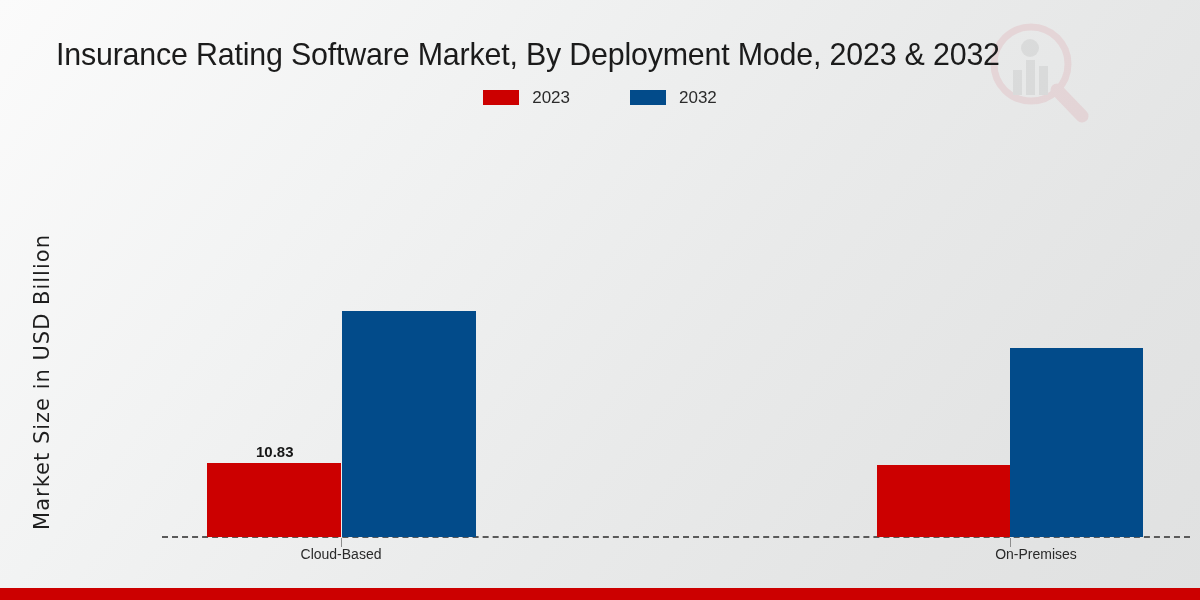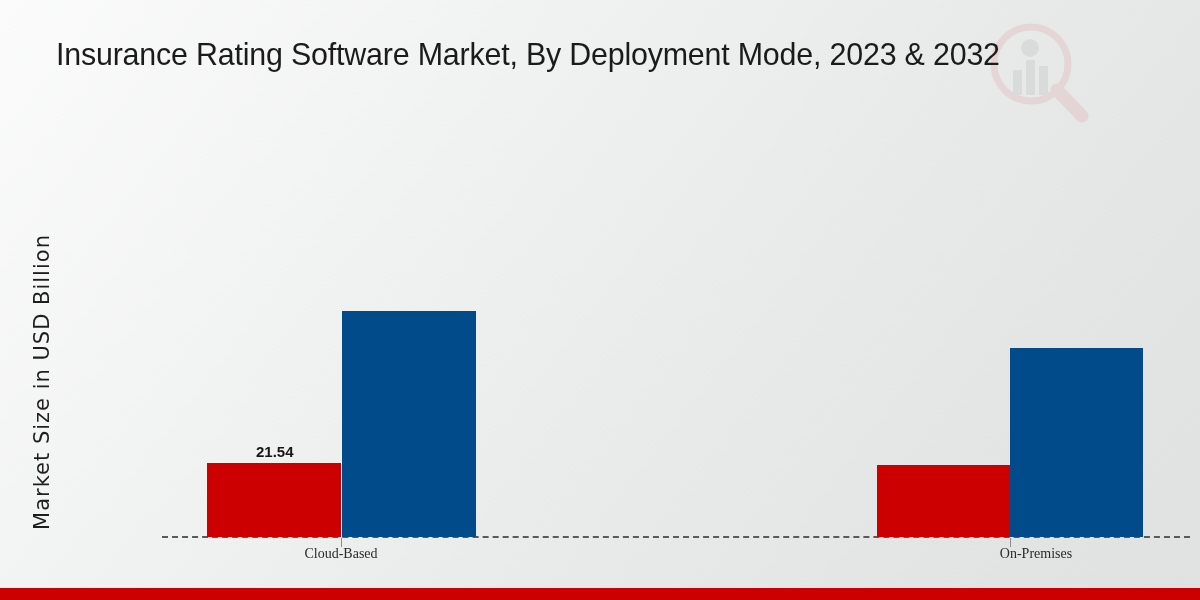--- a/index.html
+++ b/index.html
@@ -129,21 +129,21 @@
     white-space: nowrap;
     font-family: "Liberation Sans Narrow", "Liberation Sans", sans-serif;
   }
   .cat-label {
     position: absolute;
     top: 546px;
     font-size: 14px;
     color: #2a2a2a;
     white-space: nowrap;
     text-align: center;
-    font-family: Liberation Serif, serif;
+    font-family: Liberation Sans, sans-serif;
   }
 
   
   #footer-bar {
     position: absolute;
     left: 0;
     top: 588px;
     width: 1200px;
     height: 12px;
     background: #cc0000;
@@ -160,32 +160,42 @@
       <line x1="75" y1="72" x2="100" y2="98" stroke="#d77a86" stroke-width="13" stroke-linecap="round"></line>
       <rect x="31" y="52" width="9" height="25" fill="#9a9a9a"></rect>
       <rect x="44" y="42" width="9" height="35" fill="#9a9a9a"></rect>
       <rect x="57" y="48" width="9" height="29" fill="#9a9a9a"></rect>
       <circle cx="48" cy="30" r="9" fill="#9a9a9a"></circle>
     </svg>
   </div>
 
   <div id="chart-title">Insurance Rating Software Market, By Deployment Mode, 2023 &amp; 2032</div>
 
+  <div id="legend">
+    <div class="legend-item">
+      <span class="legend-swatch" style="background:#cc0000"></span>
+      <span class="legend-label">2023</span>
+    </div>
+    <div class="legend-item">
+      <span class="legend-swatch" style="background:#024b8a"></span>
+      <span class="legend-label">2032</span>
+    </div>
+  </div>
 
   <div id="y-axis-title">Market Size in USD Billion</div>
 
   <div id="plot">
 
     <div id="baseline"></div>
     <div class="tick" style="left:341px"></div>
     <div class="tick" style="left:1010px"></div>
 
     <div class="bar red" style="left:207px; width:134px; height:74px;"></div>
     <div class="bar blue" style="left:342px; width:134px; height:226px;"></div>
-    <div class="bar-label" style="left:256px; top:443px;">21.54</div>
+    <div class="bar-label" style="left:256px; top:443px;">10.83</div>
 
     <div class="bar red" style="left:877px; width:133px; height:72px;"></div>
     <div class="bar blue" style="left:1010px; width:133px; height:189px;"></div>
 
     <div class="cat-label" style="left:261px; width:160px;">Cloud-Based</div>
     <div class="cat-label" style="left:956px; width:160px;">On-Premises</div>
   </div>
 
   <div id="footer-bar"></div>
 

